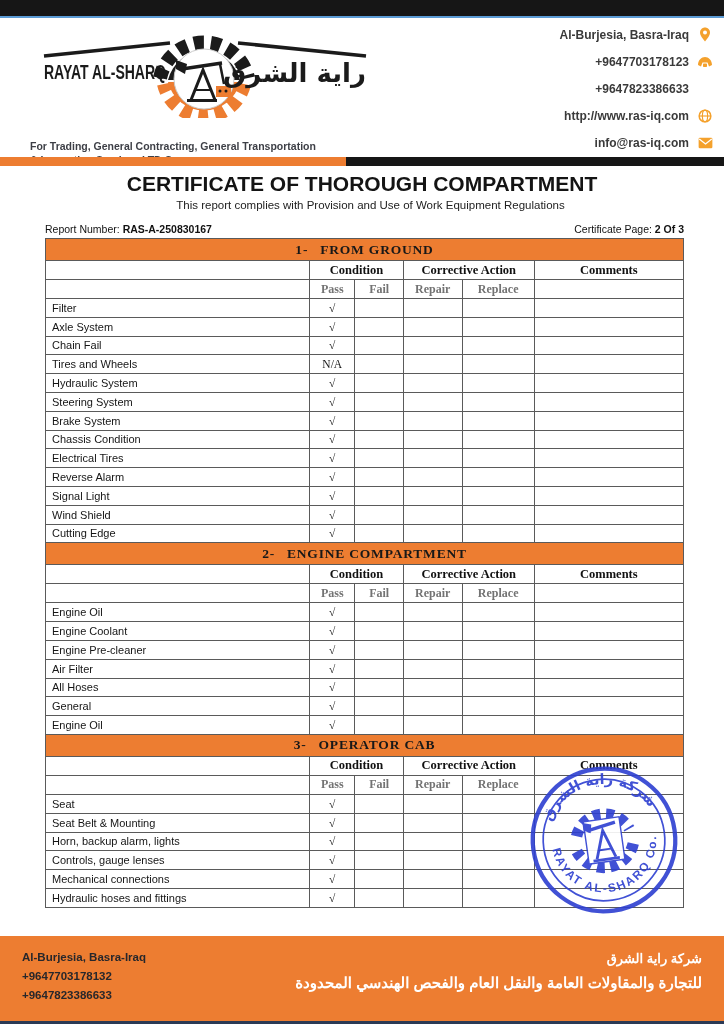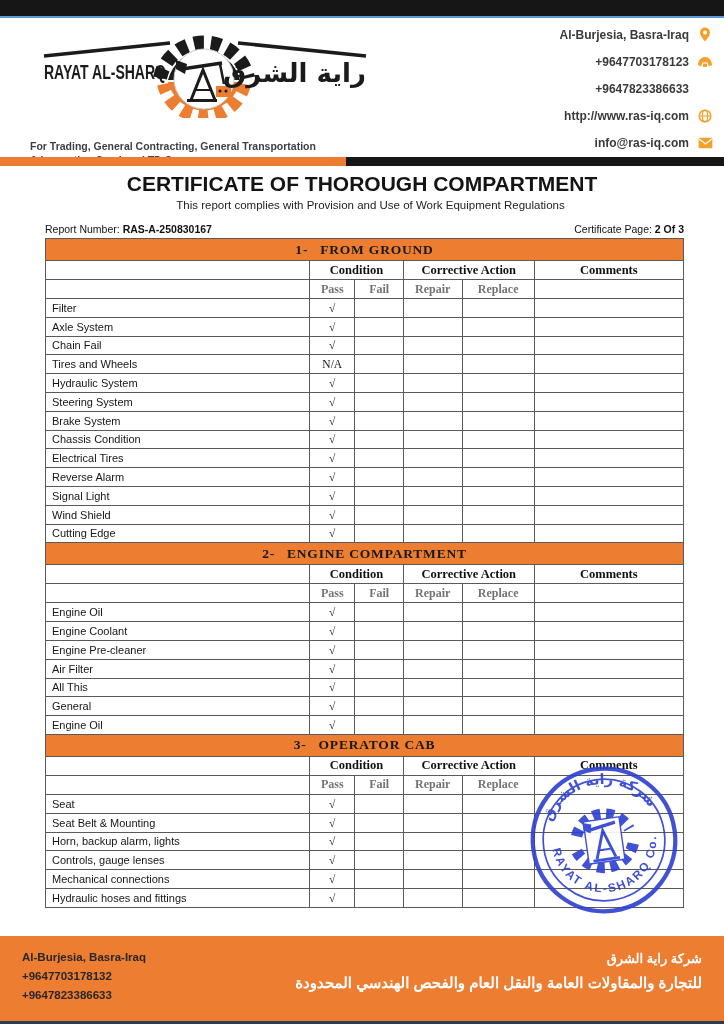--- a/index.html
+++ b/index.html
@@ -346,21 +346,21 @@
         </tr>
         <tr class="item-row">
           <td class="label" colspan="1">Air Filter</td>
           <td class="mark" colspan="1">√</td>
           <td colspan="1"></td>
           <td colspan="1"></td>
           <td colspan="1"></td>
           <td colspan="1"></td>
         </tr>
         <tr class="item-row">
-          <td class="label" colspan="1">All This</td>
+          <td class="label" colspan="1">All Hoses</td>
           <td class="mark" colspan="1">√</td>
           <td colspan="1"></td>
           <td colspan="1"></td>
           <td colspan="1"></td>
           <td colspan="1"></td>
         </tr>
         <tr class="item-row">
           <td class="label" colspan="1">General</td>
           <td class="mark" colspan="1">√</td>
           <td colspan="1"></td>

